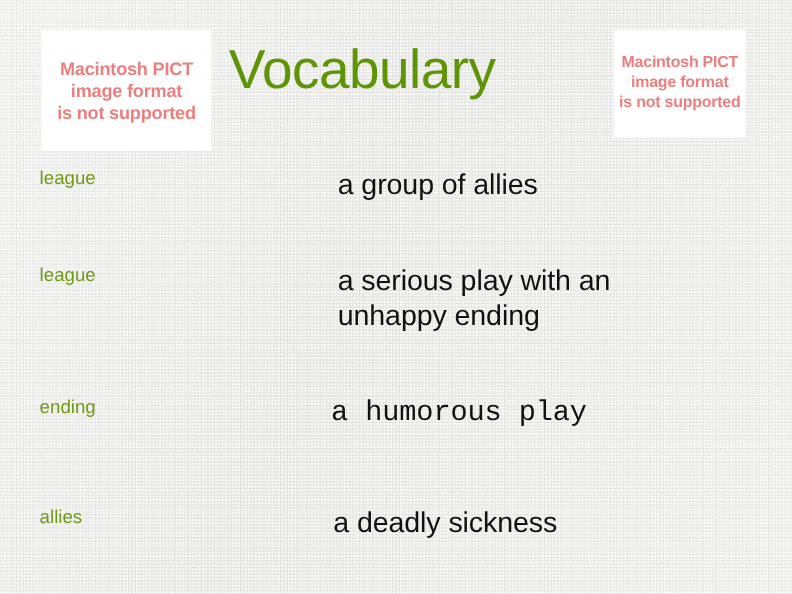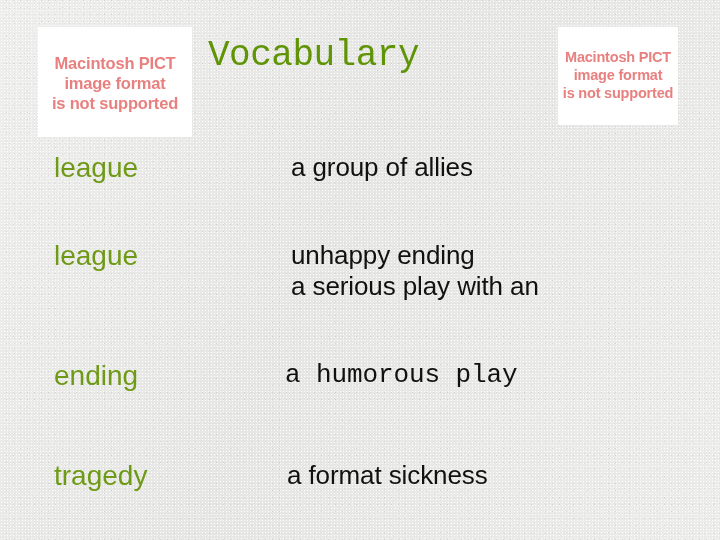--- a/index.html
+++ b/index.html
@@ -79,59 +79,58 @@
     width: 120px;
     height: 98px;
     font-size: 14.5px;
   }
 
   
   #title {
     position: absolute;
     left: 208px;
     top: 38px;
-    font-size: 36px;
+    font-size: 50px;
     line-height: 1;
     color: #5f9406;
     font-weight: normal;
     letter-spacing: -0.5px;
     white-space: nowrap;
-    font-family: Liberation Mono, monospace;
   }
 
   
   #vocab-list {
     position: absolute;
     left: 0;
     top: 152px;
     width: 720px;
   }
   .vocab-row {
     position: absolute;
     left: 0;
     width: 720px;
   }
   .vocab-term {
     position: absolute;
-    left: 54px;
+    left: 36px;
     top: 0;
-    font-size: 28px;
+    font-size: 17px;
     line-height: 1.15;
     color: #6f9a17;
     white-space: nowrap;
   }
   .vocab-def {
     position: absolute;
     top: 0;
     font-size: 26px;
     line-height: 1.18;
     color: #111111;
     letter-spacing: -0.1px;
   }
-  .vocab-def .def-line { display: block; white-space: nowrap; }
+  .vocab-def .def-line { display: block; white-space: nowrap; margin-left: 16px; }
 
   #row-0  { top: 0px; }
   #row-0 .vocab-def  { left: 291px; }
 
   #row-1  { top: 88px; }
   #row-1 .vocab-def  { left: 291px; }
 
   #row-2  { top: 208px; }
   #row-2 .vocab-def  { left: 285px; font-family: Liberation Mono, monospace; }
 
@@ -162,33 +161,33 @@
     <div class="vocab-row" id="row-0">
       <div class="vocab-term">league</div>
       <div class="vocab-def">
         <span class="def-line">a group of allies</span>
       </div>
     </div>
 
     <div class="vocab-row" id="row-1">
       <div class="vocab-term">league</div>
       <div class="vocab-def">
+        <span class="def-line">a serious play with an</span>
         <span class="def-line">unhappy ending</span>
-        <span class="def-line">a serious play with an</span>
       </div>
     </div>
 
     <div class="vocab-row" id="row-2">
       <div class="vocab-term">ending</div>
       <div class="vocab-def">
         <span class="def-line">a humorous play</span>
       </div>
     </div>
 
     <div class="vocab-row" id="row-3">
-      <div class="vocab-term">tragedy</div>
+      <div class="vocab-term">allies</div>
       <div class="vocab-def">
-        <span class="def-line">a format sickness</span>
+        <span class="def-line">a deadly sickness</span>
       </div>
     </div>
 
   </div>
 </div>
 
 </body></html>

